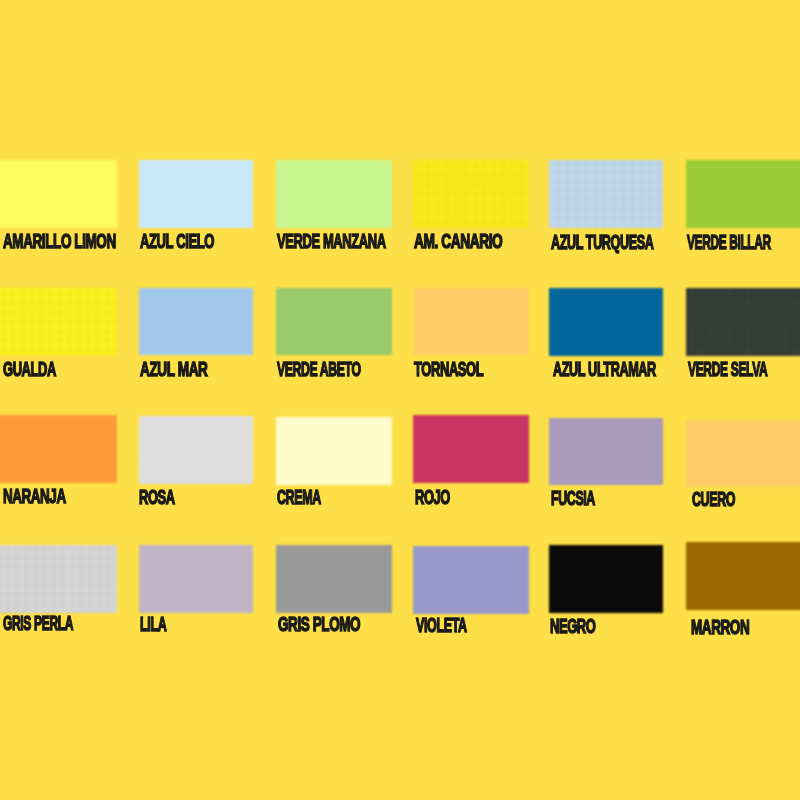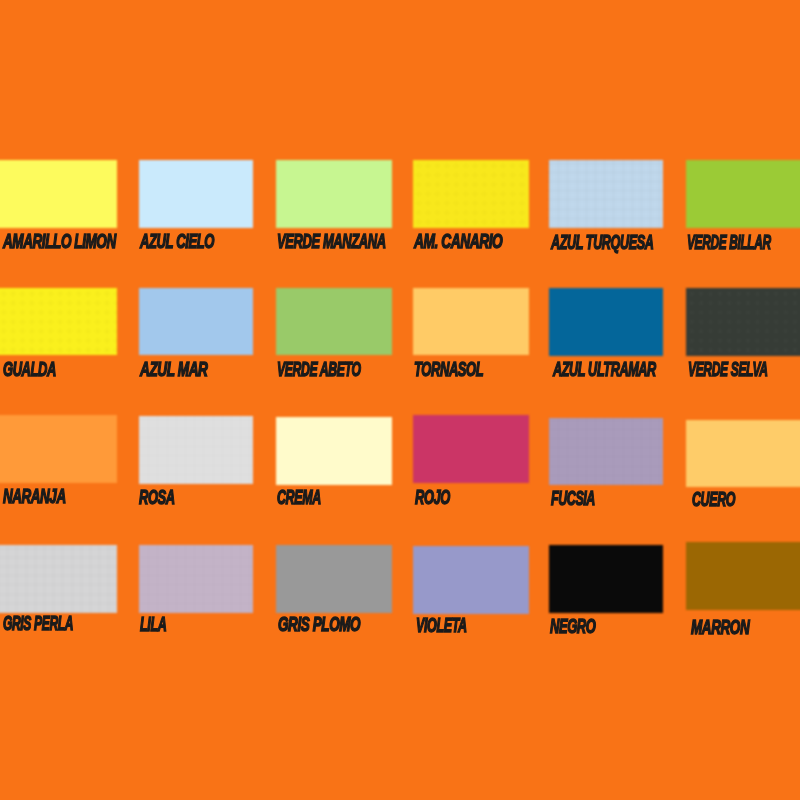--- a/index.html
+++ b/index.html
@@ -1,18 +1,18 @@
 <!DOCTYPE html>
 <html><head>
 <meta charset="utf-8">
 <title>Color chart</title>
 <style>
   html,body{margin:0;padding:0;background:#ffffff;}
   body{width:800px;height:800px;overflow:hidden;font-family:"Liberation Sans",sans-serif;}
-  #sheet{position:relative;width:800px;height:800px;background:#f97316;filter:blur(0px);font-style:italic;}
+  #sheet{position:relative;width:800px;height:800px;background:#fde047;filter:blur(0px);}
   .swatch{position:absolute;filter:blur(1.3px);}
   .tex::after{content:"";position:absolute;inset:0;filter:blur(0.9px);}
   .tex-dots::after{background-image:radial-gradient(currentColor 1.1px, rgba(0,0,0,0) 1.7px);
       background-size:9.4px 9.4px;background-position:1px 1px;}
   .tex-grid::after{background-image:
       repeating-linear-gradient(0deg,  currentColor 0 1px, rgba(0,0,0,0) 1px 9.2px),
       repeating-linear-gradient(90deg, currentColor 0 1px, rgba(0,0,0,0) 1px 9.2px);}
   .label{position:absolute;white-space:nowrap;font-weight:700;font-size:19.8px;
          line-height:19.8px;transform-origin:left top;color:#1b1b1b;
          letter-spacing:-0.6px;

